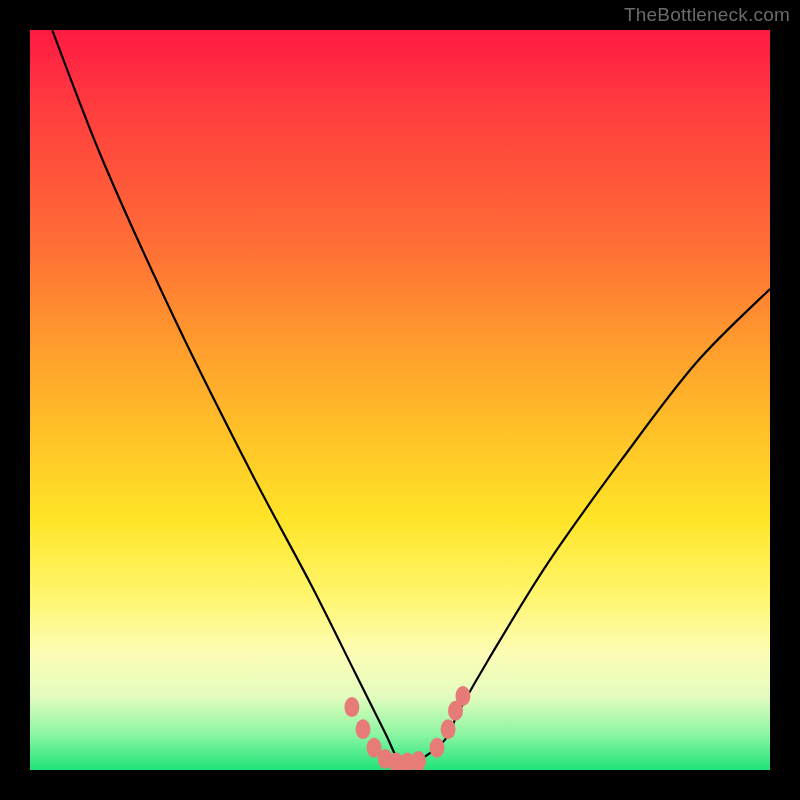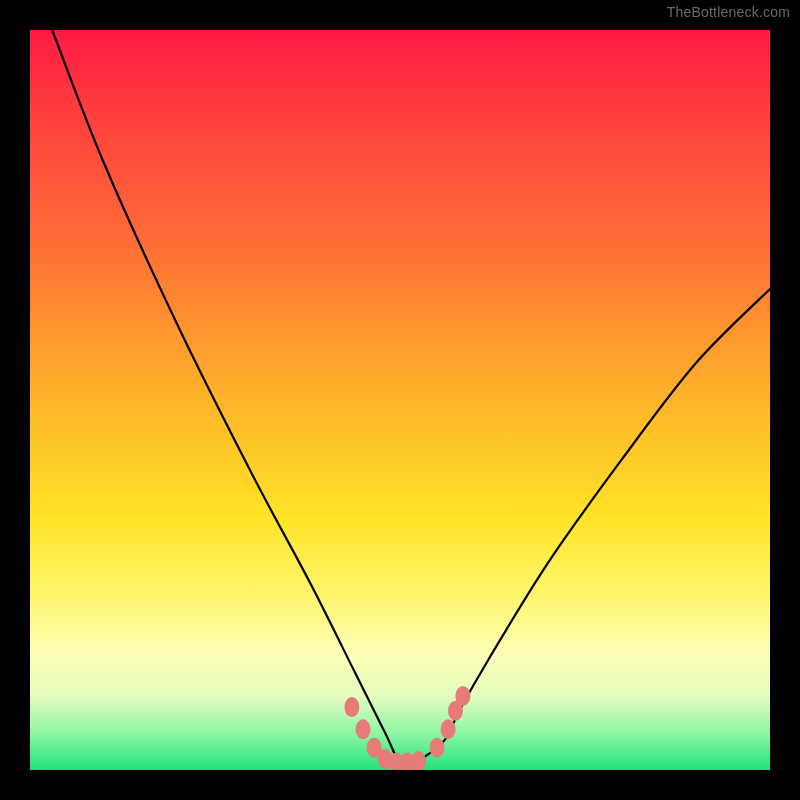--- a/index.html
+++ b/index.html
@@ -36,21 +36,21 @@
       #fdfdb4 84%,
       #e4fcbf 90%,
       #8ff6a3 95%,
       #20e37a 100%);
   }
   .watermark {
     position: absolute;
     top: 4px;
     right: 10px;
     font-family: Arial, Helvetica, sans-serif;
-    font-size: 14px;
+    font-size: 19px;
     color: #6a6a6a;
     letter-spacing: 0.2px;
     text-align: right;
   }
   svg.curve {
     position: absolute;
     left: 0;
     top: 0;
     width: 740px;
     height: 740px;

